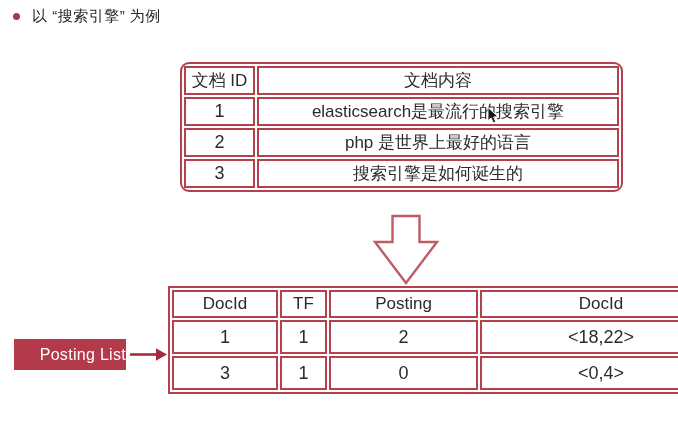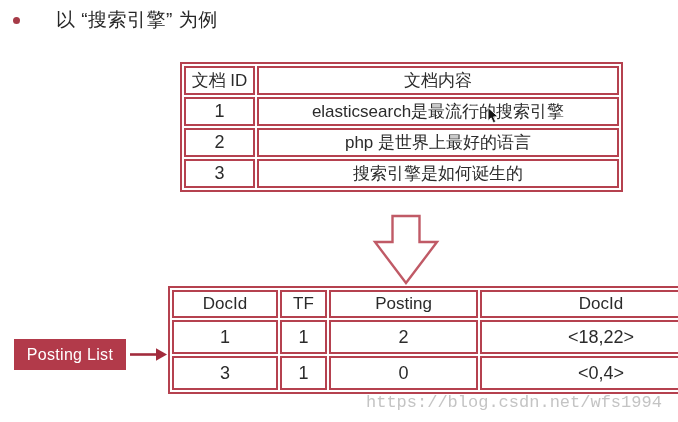--- a/index.html
+++ b/index.html
@@ -9,43 +9,43 @@
     --txt:#2b2b2b;
   }
   *{margin:0;padding:0;box-sizing:border-box;}
   html,body{background:#ffffff;}
   body{font-family:"Liberation Sans","DejaVu Sans",sans-serif;}
   #stage{position:relative;width:678px;height:422px;background:#ffffff;overflow:hidden;}
 
   
   .title-row{position:absolute;left:13px;top:7px;display:flex;align-items:center;gap:12px;}
   .bullet-dot{width:7px;height:7px;border-radius:50%;background:#a63b47;flex:0 0 auto;}
-  .title-text{font-size:19px;color:#262626;letter-spacing:0.5px;margin-left:24px;}
+  .title-text{font-size:15px;color:#262626;letter-spacing:0.5px;}
 
   
   table.ptable{border-collapse:separate;border-spacing:2px;border:2px solid var(--red);
     background:#ffffff;table-layout:fixed;}
   table.ptable td{border:2px solid var(--red);background:#ffffff;text-align:center;
     vertical-align:middle;color:var(--txt);padding:0;}
 
-  #doc-table{position:absolute;left:180px;top:62px;width:443px;}
+  #doc-table{position:absolute;left:180px;top:62px;width:443px;border-radius:9px;}
   #doc-table td{height:29px;font-size:17px;}
   #doc-table td.num{font-size:18px;}
 
   #posting-table{position:absolute;left:168px;top:286px;width:558px;}
   #posting-table tr.hdr td{height:28px;font-size:17px;}
   #posting-table tr.data td{height:34px;font-size:18px;}
 
   
   .down-arrow{position:absolute;left:372px;top:214px;}
 
   
   .posting-label{position:absolute;left:14px;top:339px;width:112px;height:31px;
     background:var(--box);color:#ffffff;font-size:16px;display:flex;
-    align-items:center;justify-content:center;letter-spacing:0.3px;}
+    align-items:center;justify-content:flex-end;letter-spacing:0.3px;}
   .right-arrow{position:absolute;left:130px;top:347px;}
 
   
   .cursor{position:absolute;left:487px;top:107px;z-index:5;}
 
   
   .watermark{position:absolute;left:366px;top:393px;z-index:9;
     font-family:"Liberation Mono","DejaVu Sans Mono",monospace;
     font-size:17px;color:rgba(193,193,193,0.95);white-space:nowrap;}
 </style>
@@ -128,15 +128,14 @@
       </tr>
       <tr class="data">
         <td>3</td>
         <td>1</td>
         <td>0</td>
         <td>&lt;0,4&gt;</td>
       </tr>
     </tbody>
   </table>
 
-  <div class="watermark">https://blog.csdn.net/wfs1994</div>
 
 </div>
 
 </body></html>

